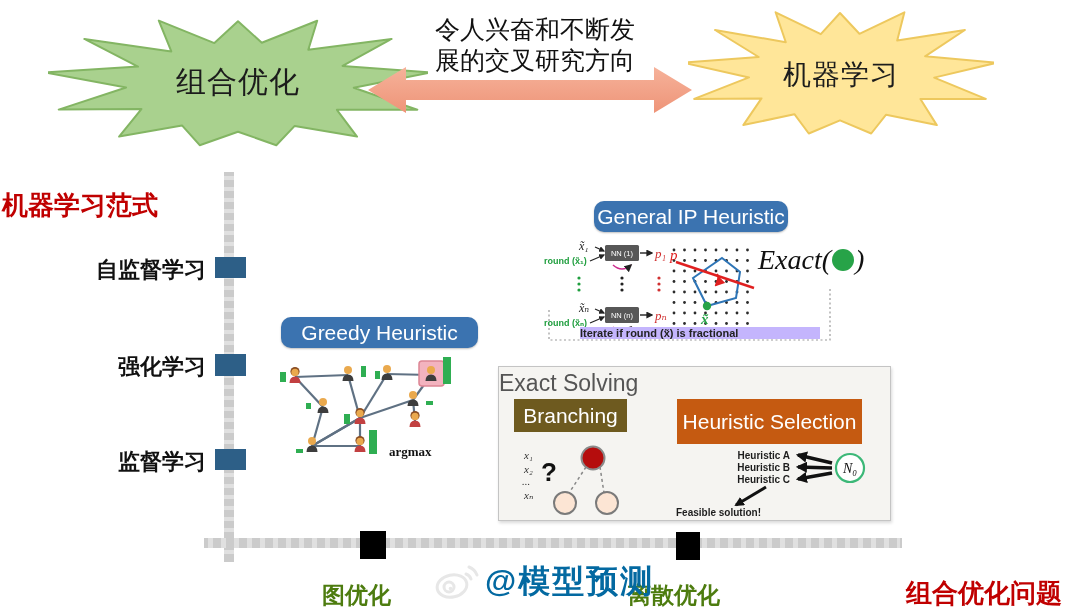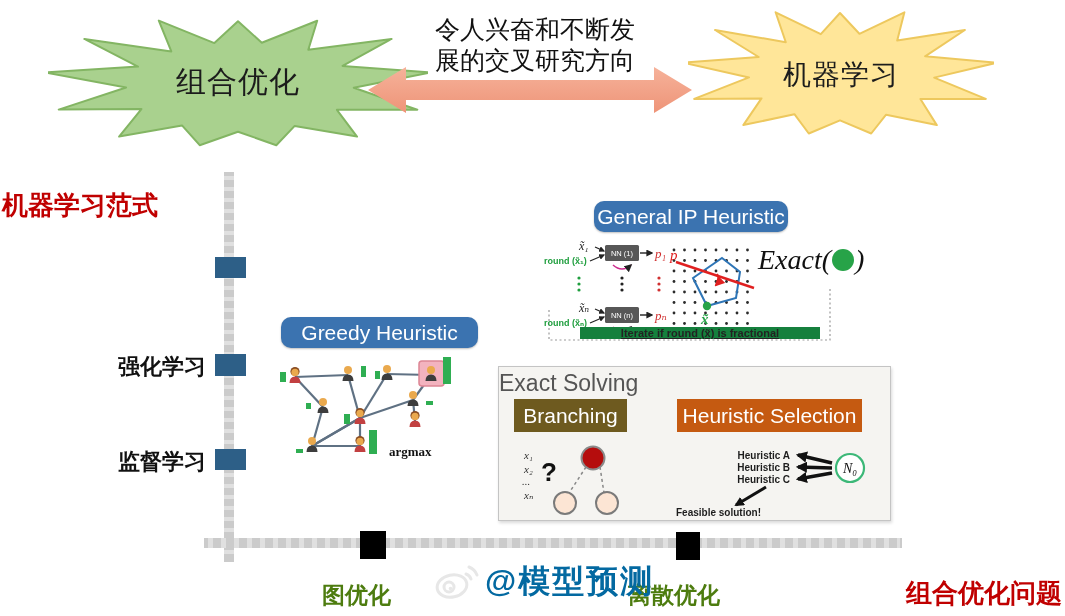--- a/index.html
+++ b/index.html
@@ -20,22 +20,22 @@
   .x-title{position:absolute;left:872px;top:576px;width:190px;text-align:right;
            font-size:26px;font-weight:bold;color:#c00000;}
   
   .panel-label{position:absolute;display:flex;align-items:center;justify-content:center;
                color:#fff;font-size:21px;background:#3b73b0;box-shadow:0 1px 2px rgba(0,0,0,.25);border-radius:10px;}
   
   .serif{font-family:"Liberation Serif","DejaVu Serif",serif;}
   .loss{position:absolute;left:758px;top:244px;font-family:"Liberation Serif","DejaVu Serif",serif;
         font-style:italic;font-size:28px;color:#111;display:flex;align-items:center;}
   .loss .dot{display:inline-block;width:22px;height:22px;border-radius:50%;background:#27a348;margin:0 1px;}
-  .iterate-note{position:absolute;left:580px;top:327px;width:240px;text-align:center;
-                font-size:11px;font-weight:bold;color:#222;background:#15803d;text-decoration:underline;}
+  .iterate-note{position:absolute;left:580px;top:327px;width:240px;text-align:left;
+                font-size:11px;font-weight:bold;color:#222;background:#c4b5fd;}
   
   .exact-box{position:absolute;left:498px;top:366px;width:391px;height:153px;
              background:#f5f4f1;border:1px solid #c4c4c4;box-shadow:1px 2px 3px rgba(0,0,0,.15);}
   .exact-title{position:absolute;left:0;top:3px;width:100%;
                font-size:23px;color:#555;}
   .sub-label{position:absolute;display:flex;align-items:center;justify-content:center;
              color:#fff;font-size:21px;}
   .sub-label.olive{background:#6e5a1f;}
   .sub-label.orange{background:#c55a11;}
   
@@ -79,20 +79,21 @@
     <line x1="208" y1="543" x2="900" y2="543" stroke="#e0e0e0" stroke-width="10" stroke-dasharray="5 8"></line>
     <rect x="215" y="257" width="31" height="21" fill="#2d5f87"></rect>
     <rect x="215" y="354" width="31" height="22" fill="#2d5f87"></rect>
     <rect x="215" y="449" width="31" height="21" fill="#2d5f87"></rect>
     <rect x="360" y="531" width="26" height="28" fill="#000"></rect>
     <rect x="676" y="532" width="24" height="28" fill="#000"></rect>
     <path class="dotted" d="M549,310 L549,340 L830,340 L830,287"></path>
   </svg>
 
   <div class="y-title">机器学习范式</div>
+  <div class="y-label" style="top:255px">自监督学习</div>
   <div class="y-label" style="top:352px">强化学习</div>
   <div class="y-label" style="top:447px">监督学习</div>
 
   <div class="x-label" style="left:322px;top:580px;width:140px">图优化</div>
   <div class="x-label" style="left:628px;top:580px;width:150px">离散优化</div>
   <div class="x-title">组合优化问题</div>
 
   <div class="panel-label" style="left:281px;top:317px;width:197px;height:31px">Greedy Heuristic</div>
 
   <svg class="abs" style="left:272px;top:350px" width="210" height="122" viewBox="0 0 210 122">
@@ -276,21 +277,21 @@
     <span>Exact(</span>
       <span class="dot"></span>
       <span>)</span>
   </div>
 
   <div class="iterate-note">Iterate if round (x̃) is fractional</div>
 
   <div class="exact-box">
     <div class="exact-title">Exact Solving</div>
     <div class="sub-label olive" style="left:15px;top:32px;width:113px;height:33px">Branching</div>
-    <div class="sub-label orange" style="left:178px;top:32px;width:185px;height:33px">Heuristic Selection</div>
+    <div class="sub-label orange" style="left:178px;top:32px;width:185px;height:45px">Heuristic Selection</div>
 
     <svg class="abs" style="left:8px;top:66px" width="150" height="84" viewBox="0 0 150 84">
       <g font-size="11" font-style="italic" class="serif" fill="#333">
         <text x="17" y="26">x₁</text>
         <text x="17" y="40">x₂</text>
         <text x="15" y="52">...</text>
         <text x="17" y="66">xₙ</text>
       </g>
       <text x="34" y="48" font-size="26" font-weight="bold" fill="#111">?</text>
       <line x1="79" y1="34" x2="62" y2="60" stroke="#888" stroke-width="1.5" stroke-dasharray="3 3"></line>

